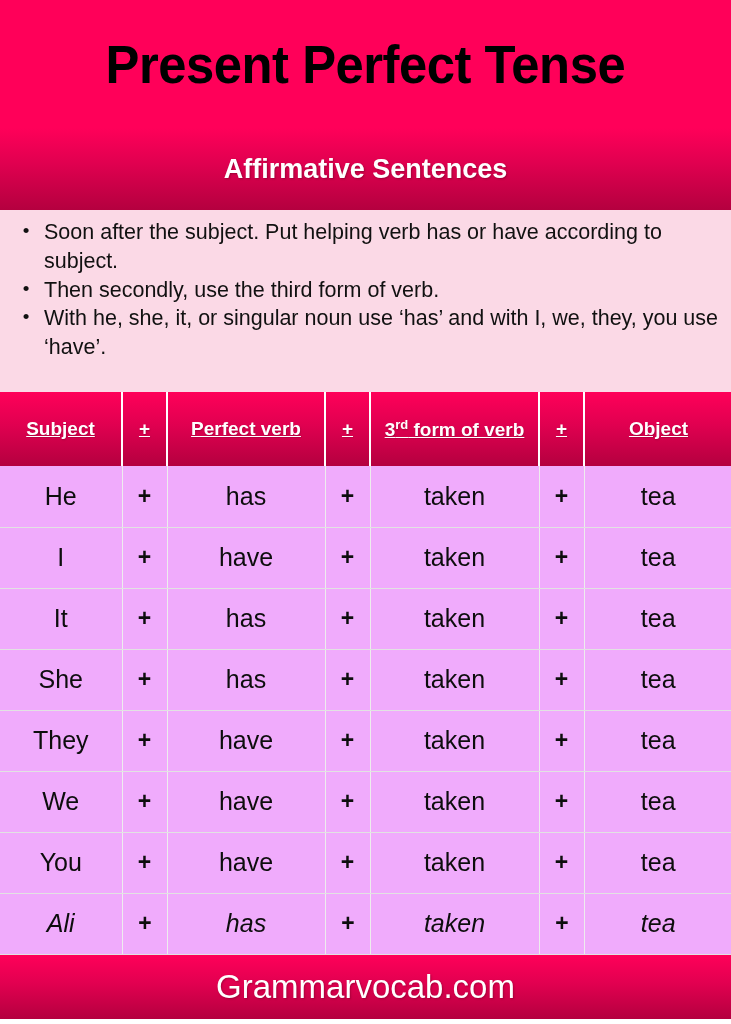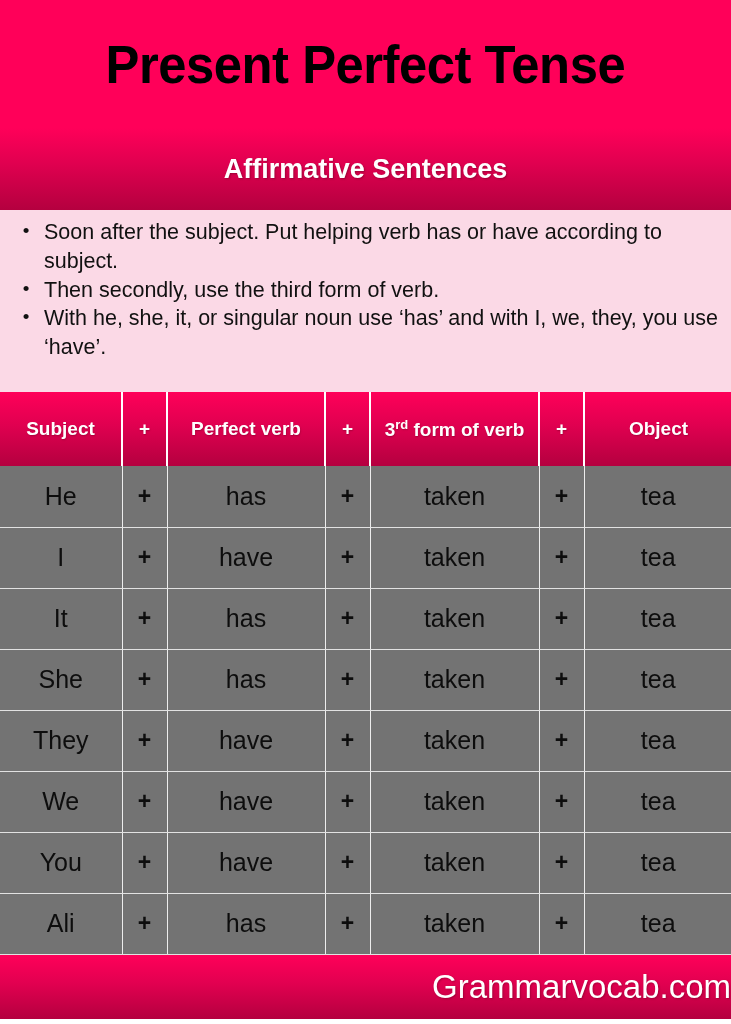--- a/index.html
+++ b/index.html
@@ -94,46 +94,47 @@
     color:#ffffff;
     font-size:19px;
     font-weight:bold;
     text-align:center;
     vertical-align:middle;
     border-left:2px solid #ffffff;
     border-right:2px solid #ffffff;
     line-height:1.18;
     text-shadow:0.5px 0.5px 1.5px rgba(100,0,35,0.4);
     padding:0 2px;
+    text-decoration:underline;
   }
   thead th:first-child { border-left:none; }
   thead th:last-child  { border-right:none; }
   thead th sup { font-size:13px; vertical-align:super; }
 
   tbody td {
     height:61px;
     text-align:center;
     vertical-align:middle;
     font-size:25px;
     color:#0d0d0d;
-    background:#737373;
+    background:#f0abfc;
     border-bottom:1px solid #e2e2e2;
     border-left:1px solid #ededed;
     border-right:1px solid #ededed;
   }
   tbody td:first-child { border-left:none; }
   tbody td:last-child  { border-right:none;margin-left:28px; }
-  tbody tr:last-child td { border-bottom:1px solid #e2e2e2; }
+  tbody tr:last-child td { border-bottom:1px solid #e2e2e2;font-style:italic; }
   tbody td.plus-cell { font-size:23px; font-weight:bold; }
 
   
   .footer-band {
     height:64px;
     background:linear-gradient(to bottom, #ff0059 0%, #e10050 45%, #b4003f 100%);
-    display:flex; align-items:center; justify-content:flex-end;
+    display:flex; align-items:center; justify-content:center;
     flex:0 0 auto;
   }
   .footer-text {
     font-size:33px;
     color:#ffffff;
     line-height:1;
     text-shadow:1px 1px 2px rgba(90,0,30,0.4);
     white-space:nowrap;
   }
 </style>

